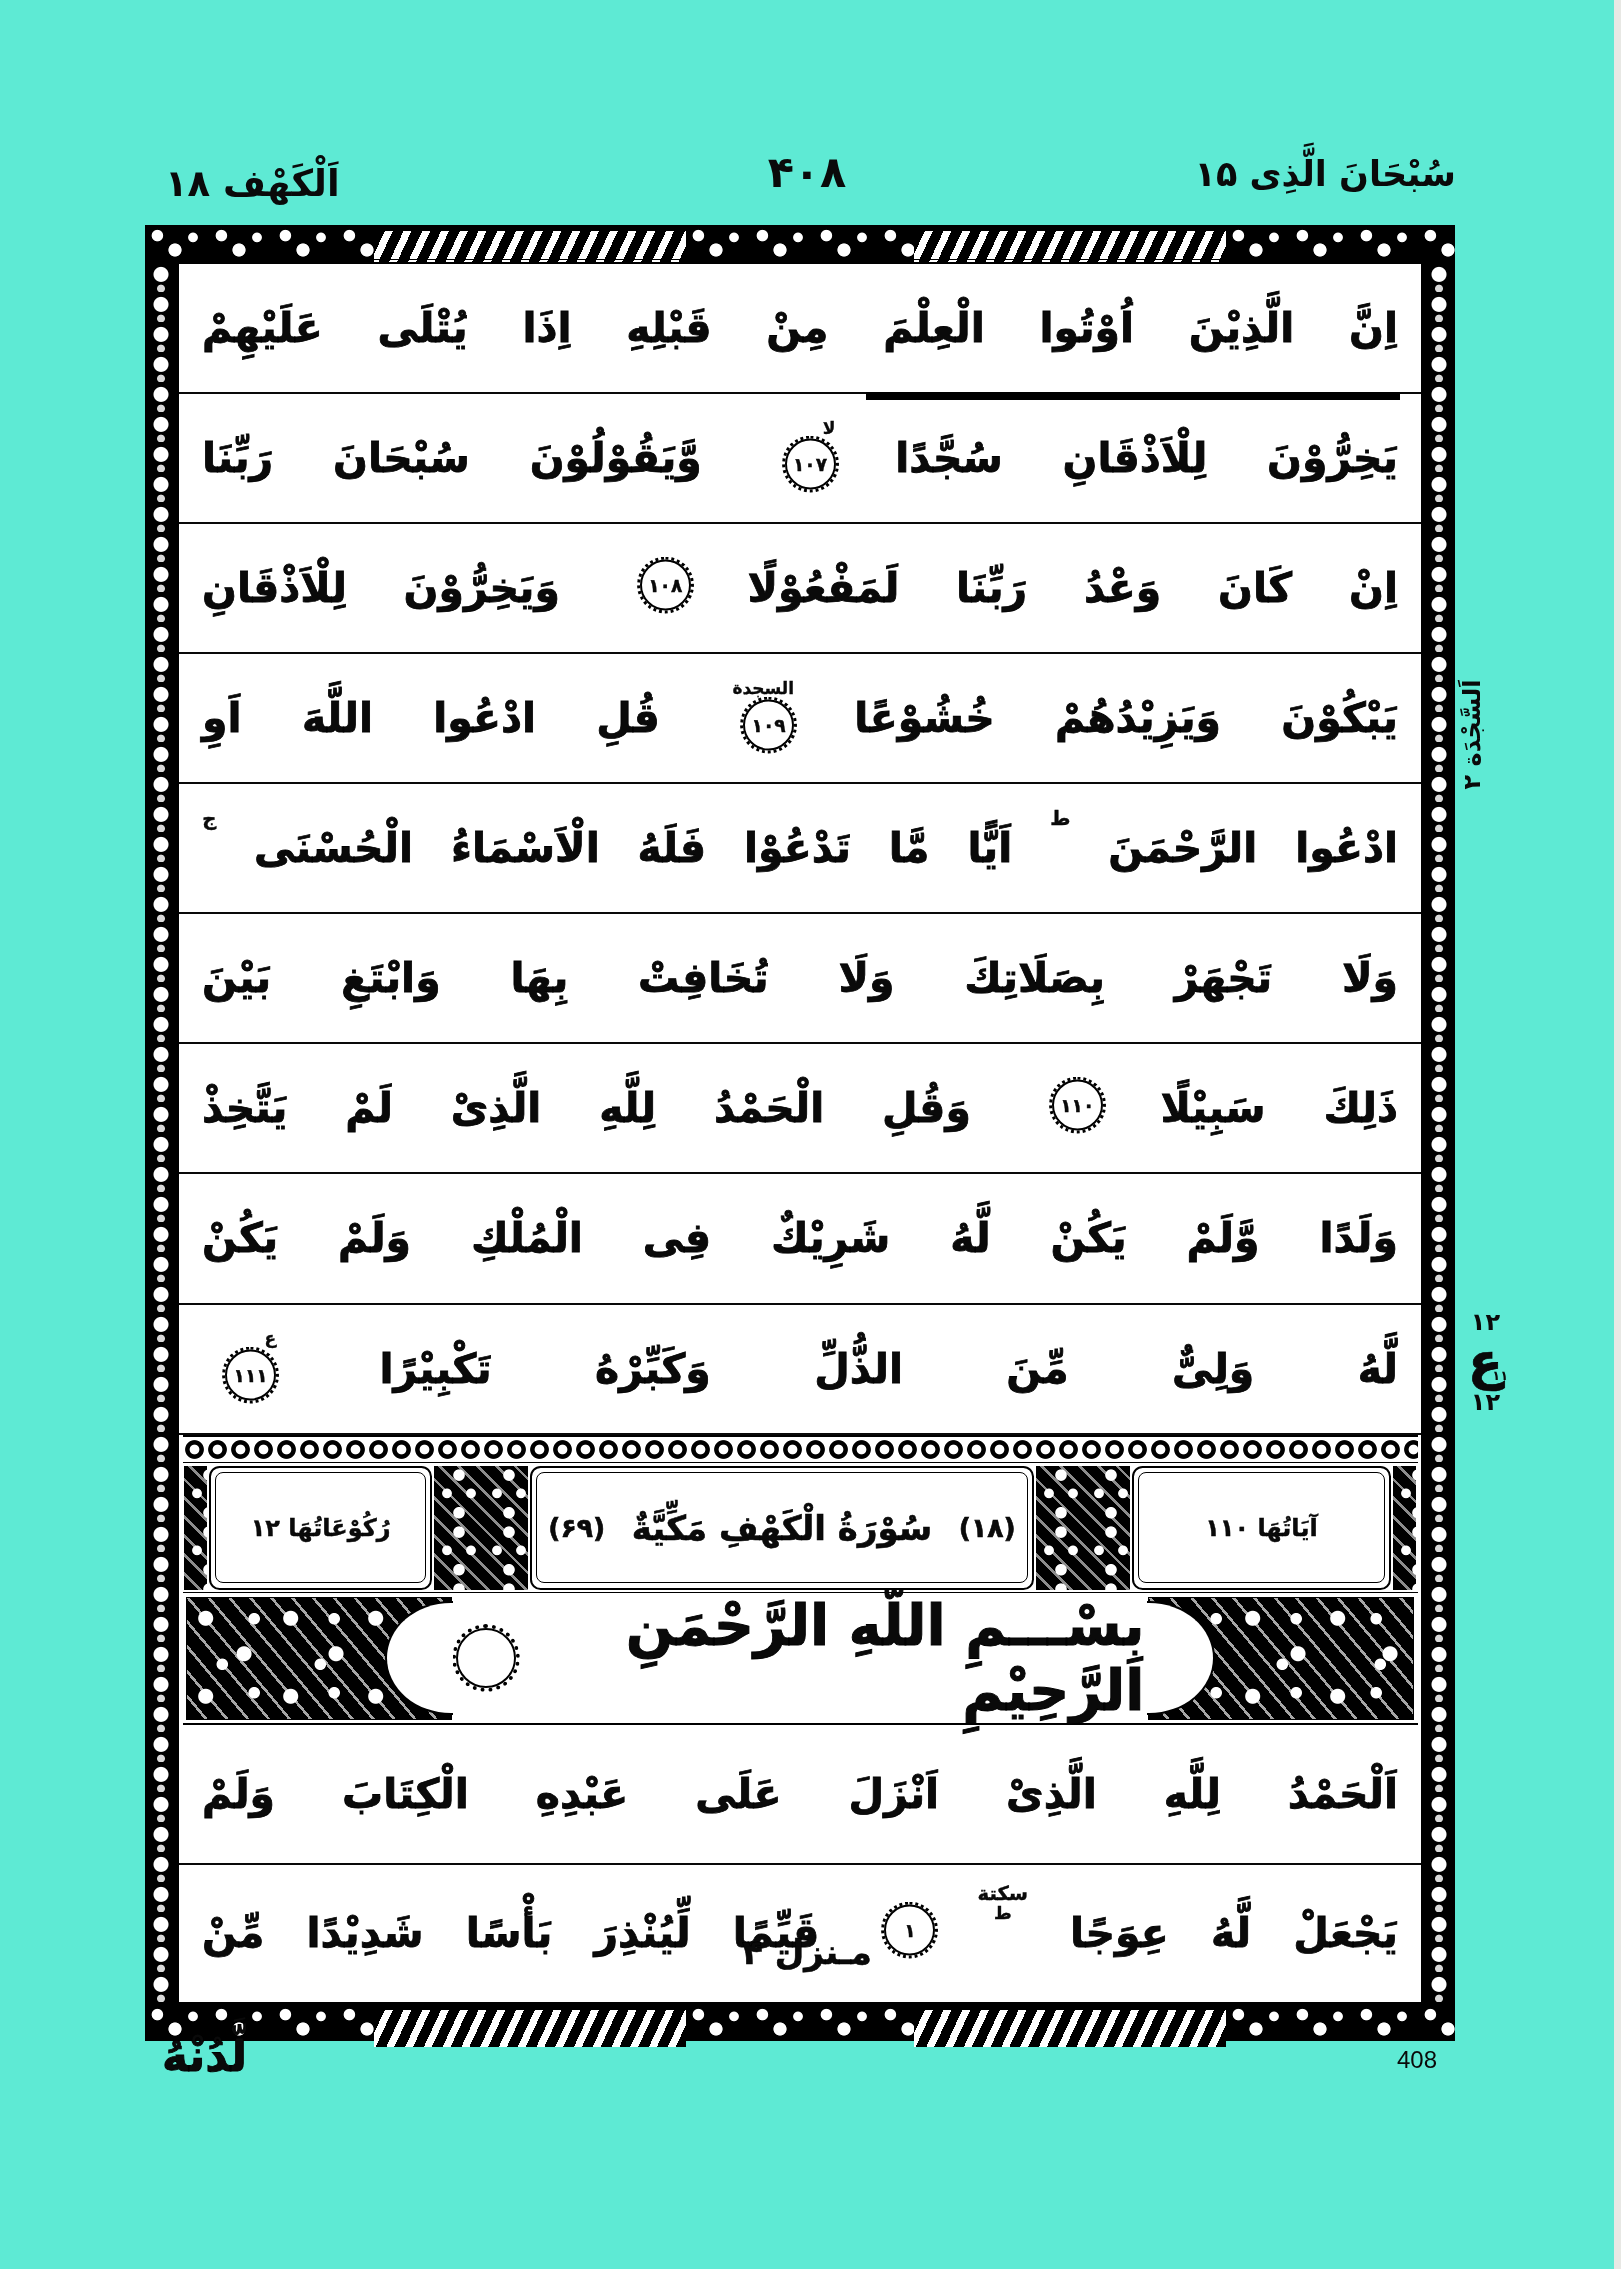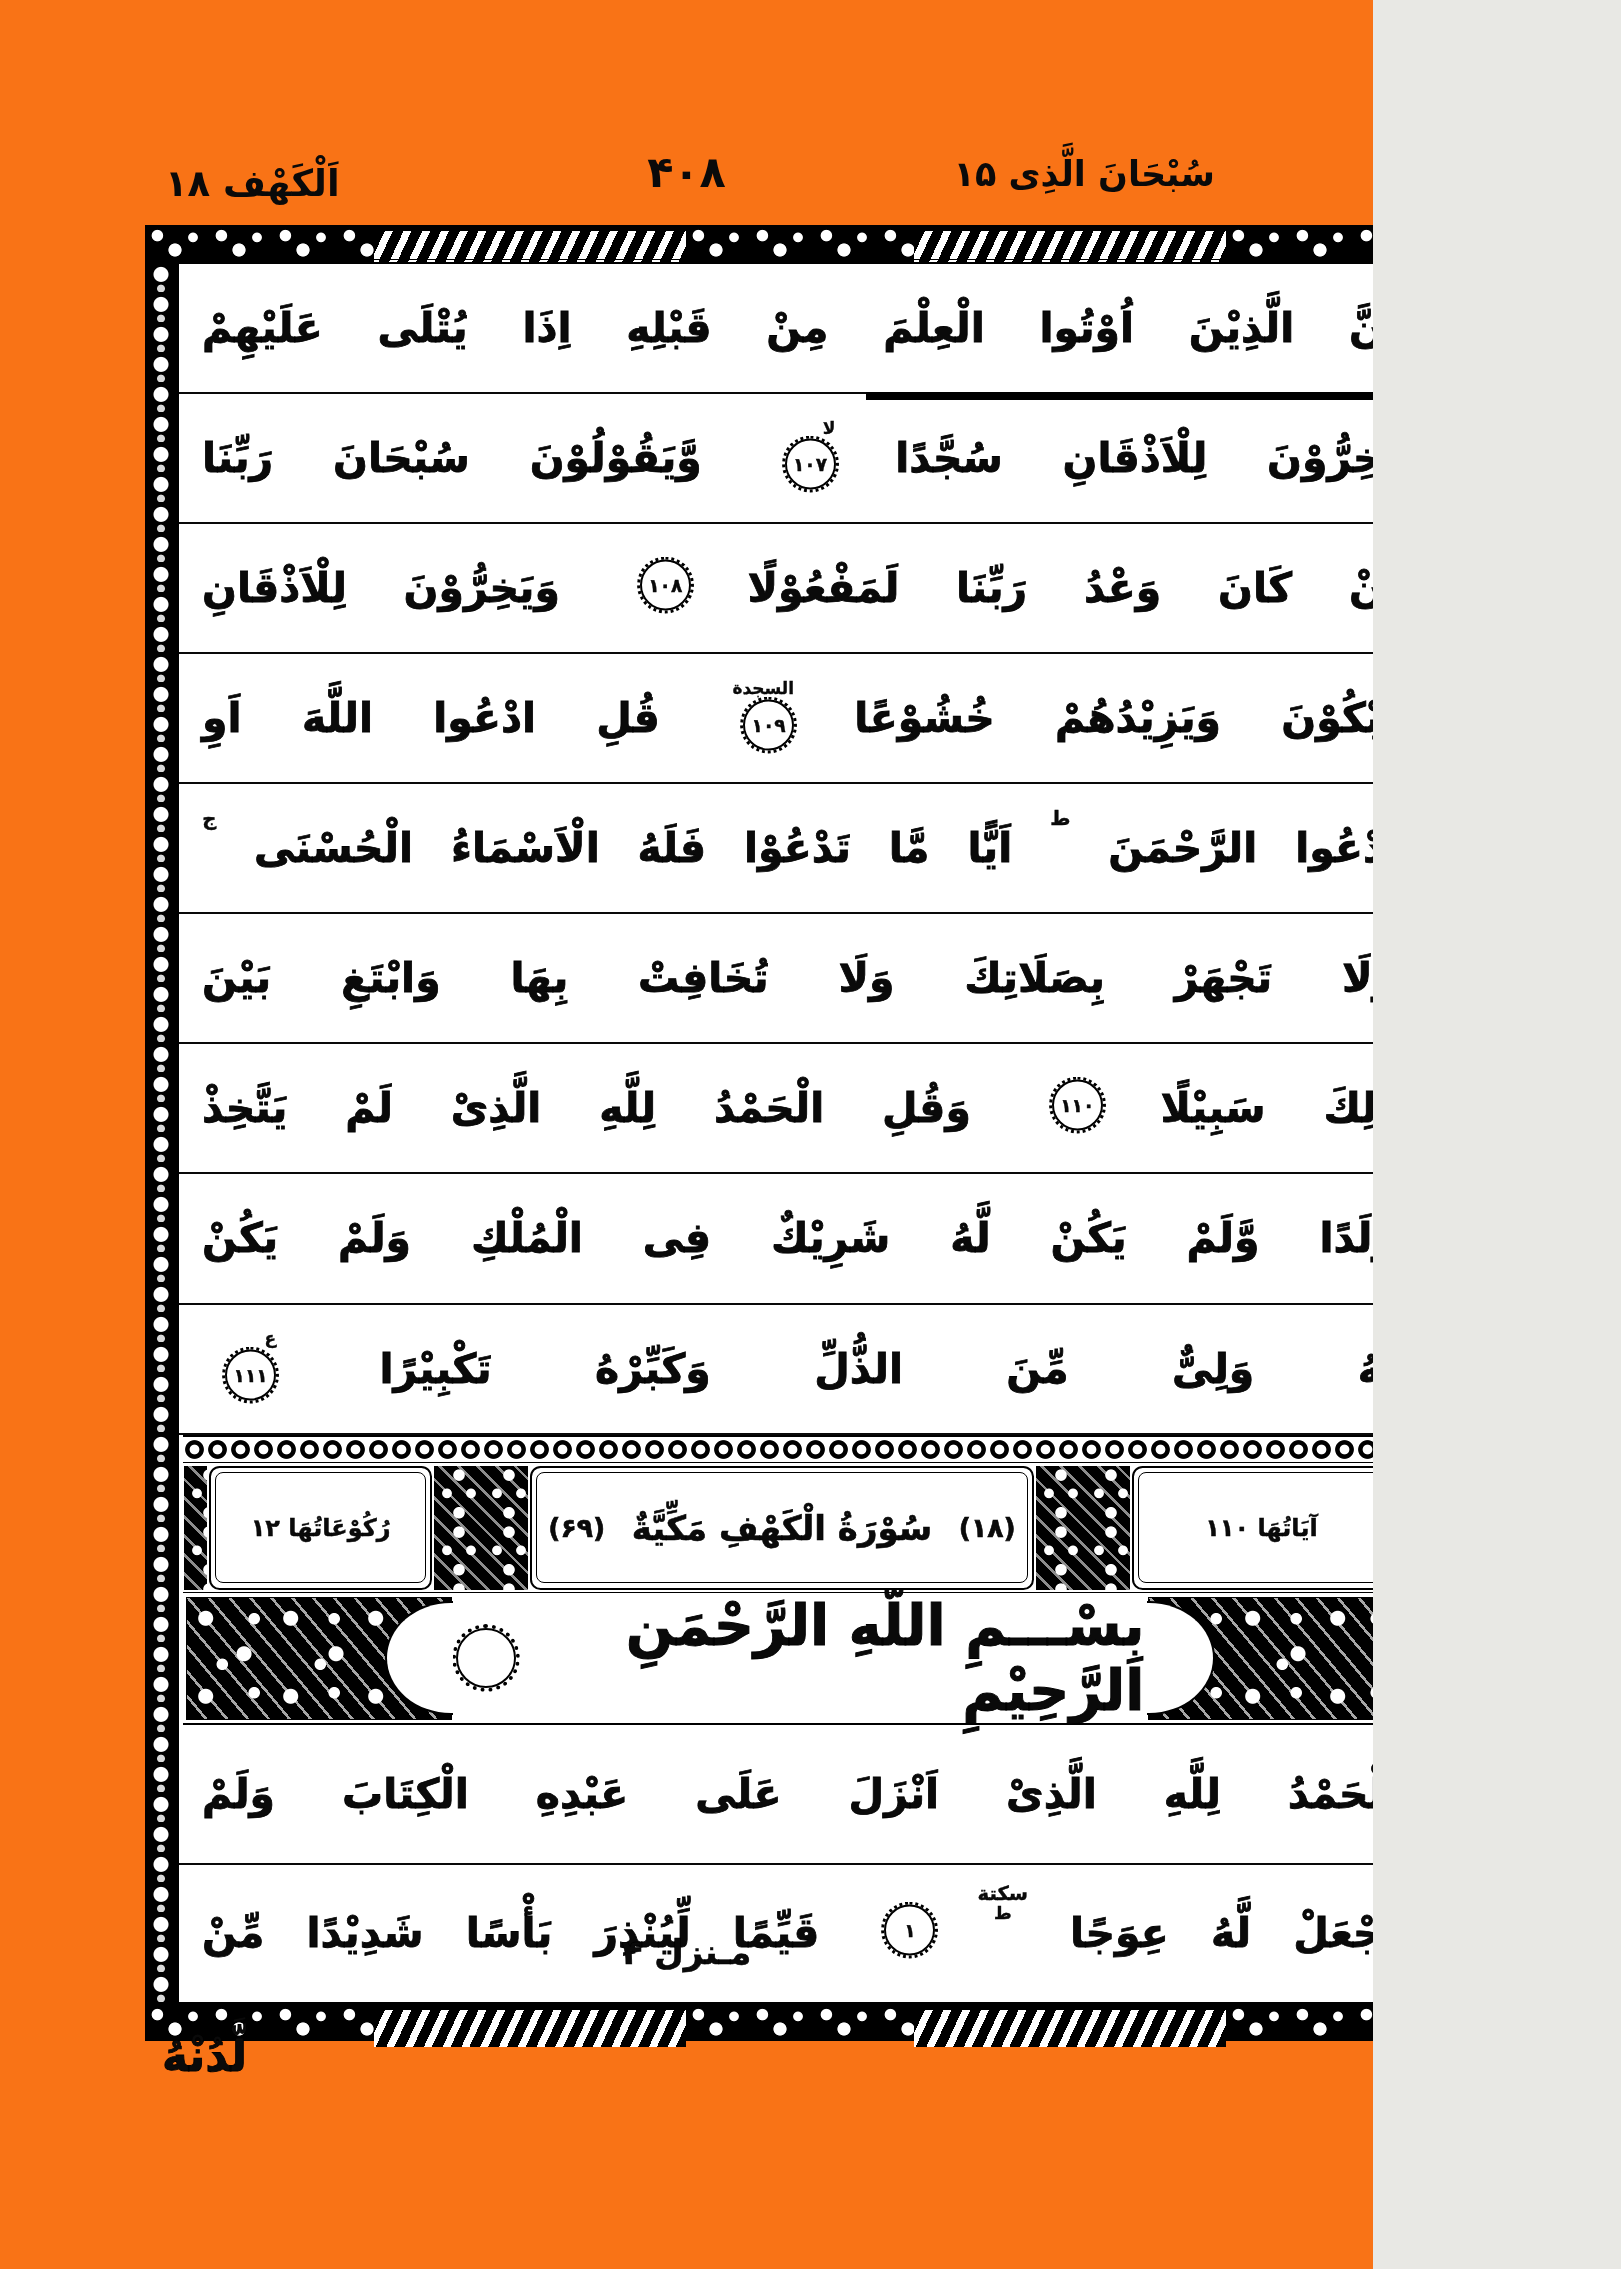--- a/index.html
+++ b/index.html
@@ -1,18 +1,18 @@
 <!DOCTYPE html>
 <html lang="ar" style="font-size:14px"><head>
 <meta charset="utf-8">
 <style>
   * { margin:0; padding:0; box-sizing:border-box; }
   html,body { background:#e8e8e4; }
   body { font-family:"DejaVu Sans", sans-serif; color:#0a0a0a; }
-  .page { position:relative; width:1373px; height:2270px; background:#f97316; overflow:hidden; }
+  .page { position:relative; width:1614px; height:2270px; background:#5eead4; overflow:hidden; }
 
   
   .hdr { position:absolute; top:142px; left:0; right:0; height:89px; font-weight:700; }
   .hdr-left  { position:absolute; left:165px;  top:19.5px; font-size:37px; }
   .hdr-center{ position:absolute; left:0; right:0; text-align:center; top:5.3px; font-size:43px; }
   .hdr-right { position:absolute; right:158px; top:12.4px; font-size:35px; }
 
   
   .frame { position:absolute; left:145px; top:225px; width:1310px; height:1816px; background:#fff; }
   .hband { position:absolute; left:0; right:0; height:37px; background:#000; display:flex; }
@@ -98,21 +98,21 @@
      gap:30px; font-size:56px; font-weight:700; -webkit-text-stroke:0.9px #000; }
   .rosette { width:60px; height:60px; border:2.7px solid #000; border-radius:50%;
      outline:4.4px dotted #000; outline-offset:0.9px; background:#fff; flex:0 0 auto; }
 
   
   .sajdah-wrap { position:absolute; left:1435px; top:658px; width:80px; height:153px; }
   .sajdah-txt { position:absolute; width:153px; height:35px; left:-36px; top:59px;
      transform:rotate(-90deg); font-size:24px; font-weight:700; text-align:center;
      direction:rtl; white-space:nowrap; }
   .ruku { position:absolute; left:1456px; top:1310px; width:59px; display:flex;
-     flex-direction:column; align-items:center; font-weight:700; line-height:1;margin-left:24px; }
+     flex-direction:column; align-items:center; font-weight:700; line-height:1; }
   .ruku .r-num { font-size:24px; }
   .ruku .r-ain { position:relative; font-size:51px; margin:1.8px 0 0; -webkit-text-stroke:0.7px #000; }
   .ruku .r-inner { position:absolute; font-size:13px; right:-5.3px; bottom:5.3px; -webkit-text-stroke:0; }
   .ruku .r-num.bottom { margin-top:3.5px; }
 
   
   .catchword { position:absolute; left:162px; top:2030px; font-size:44px; font-weight:700;
      -webkit-text-stroke:0.9px #000; }
   .manzil { position:absolute; left:0; right:0; top:1932px; text-align:center;
      font-size:34px; font-weight:700; -webkit-text-stroke:0.6px #000; }

